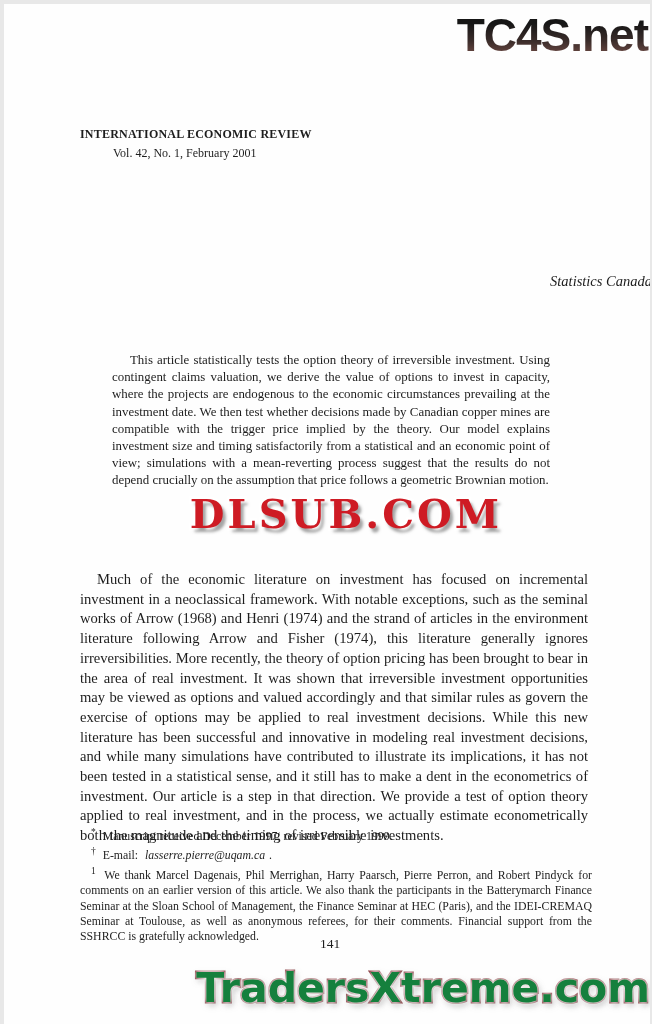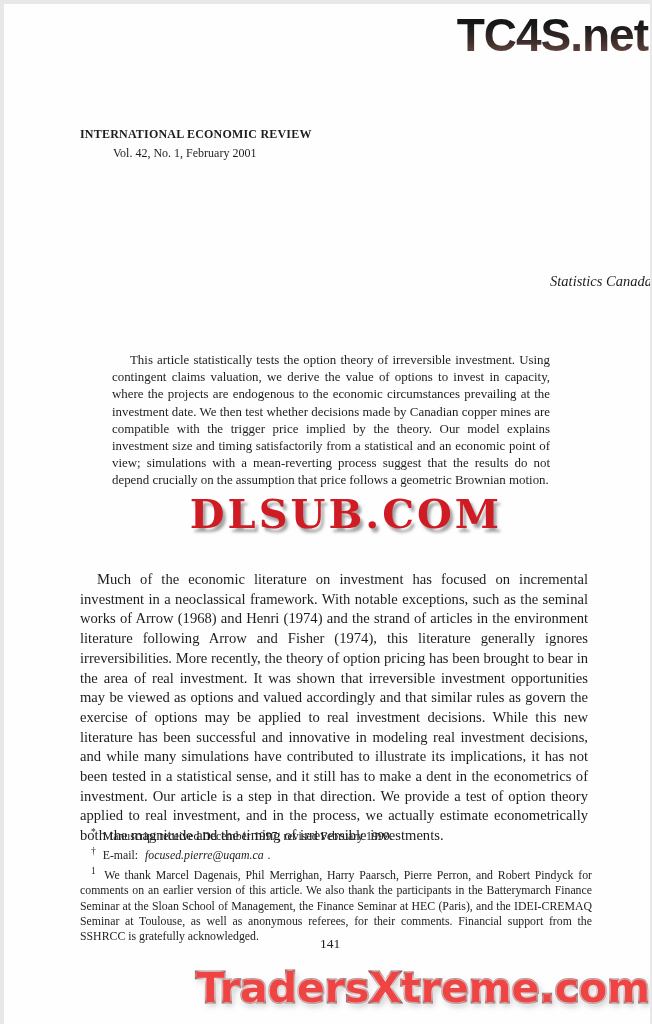--- a/index.html
+++ b/index.html
@@ -30,21 +30,21 @@
     font-weight:bold; font-size:40px; letter-spacing:3px;
     color:#ce1b24;
     -webkit-text-stroke:5px #ffffff;
     paint-order:stroke fill;
     text-shadow:3px 4px 3px rgba(90,90,90,0.55);
   }
   .tradersx {
     position:absolute; top:958px; right:4px;
     font-family:"DejaVu Sans", sans-serif;
     font-weight:bold; font-size:41px; letter-spacing:0px;
-    color:#ef4444;
+    color:#15803d;
     -webkit-text-stroke:3px #7c252a;
     paint-order:stroke fill;
     text-shadow:0 0 4px #ffffff, 0 0 8px #ffffff, 2px 3px 6px rgba(120,120,120,0.6);
   }
 
   
   .journal { position:absolute; left:72px; top:119px; font-size:12px; line-height:15px; }
   .journal-name { font-weight:bold; letter-spacing:0.2px; }
   .journal-issue { padding-left:35px; }
 
@@ -108,21 +108,21 @@
 
   <div class="body-par">
     <p>Much of the economic literature on investment has focused on incremental investment in a neoclassical framework. With notable exceptions, such as the seminal works of Arrow (1968) and Henri (1974) and the strand of articles in the environment literature following Arrow and Fisher (1974), this literature generally ignores irreversibilities. More recently, the theory of option pricing has been brought to bear in the area of real investment. It was shown that irreversible investment opportunities may be viewed as options and valued accordingly and that similar rules as govern the exercise of options may be applied to real investment decisions. While this new literature has been successful and innovative in modeling real investment decisions, and while many simulations have contributed to illustrate its implications, it has not been tested in a statistical sense, and it still has to make a dent in the econometrics of investment. Our article is a step in that direction. We provide a test of option theory applied to real investment, and in the process, we actually estimate econometrically both the magnitude and the timing of irreversible investments.</p>
   </div>
 
   <div class="footnotes">
     <div class="footnote">
       <sup>*</sup><span> Manuscript received December 1997; revised February 1999.</span>
     </div>
     <div class="footnote">
-      <sup>†</sup><span> E-mail: </span><span class="em">focused.pierre@uqam.ca</span><span>.</span>
+      <sup>†</sup><span> E-mail: </span><span class="em">lasserre.pierre@uqam.ca</span><span>.</span>
     </div>
     <div class="footnote">
       <sup>1</sup><span> We thank Marcel Dagenais, Phil Merrighan, Harry Paarsch, Pierre Perron, and Robert Pindyck for comments on an earlier version of this article. We also thank the participants in the Batterymarch Finance Seminar at the Sloan School of Management, the Finance Seminar at HEC (Paris), and the IDEI-CREMAQ Seminar at Toulouse, as well as anonymous referees, for their comments. Financial support from the SSHRCC is gratefully acknowledged.</span>
     </div>
   </div>
 
   <div class="page-number">141</div>
 
   <div class="tradersx">TradersXtreme.com</div>
 

